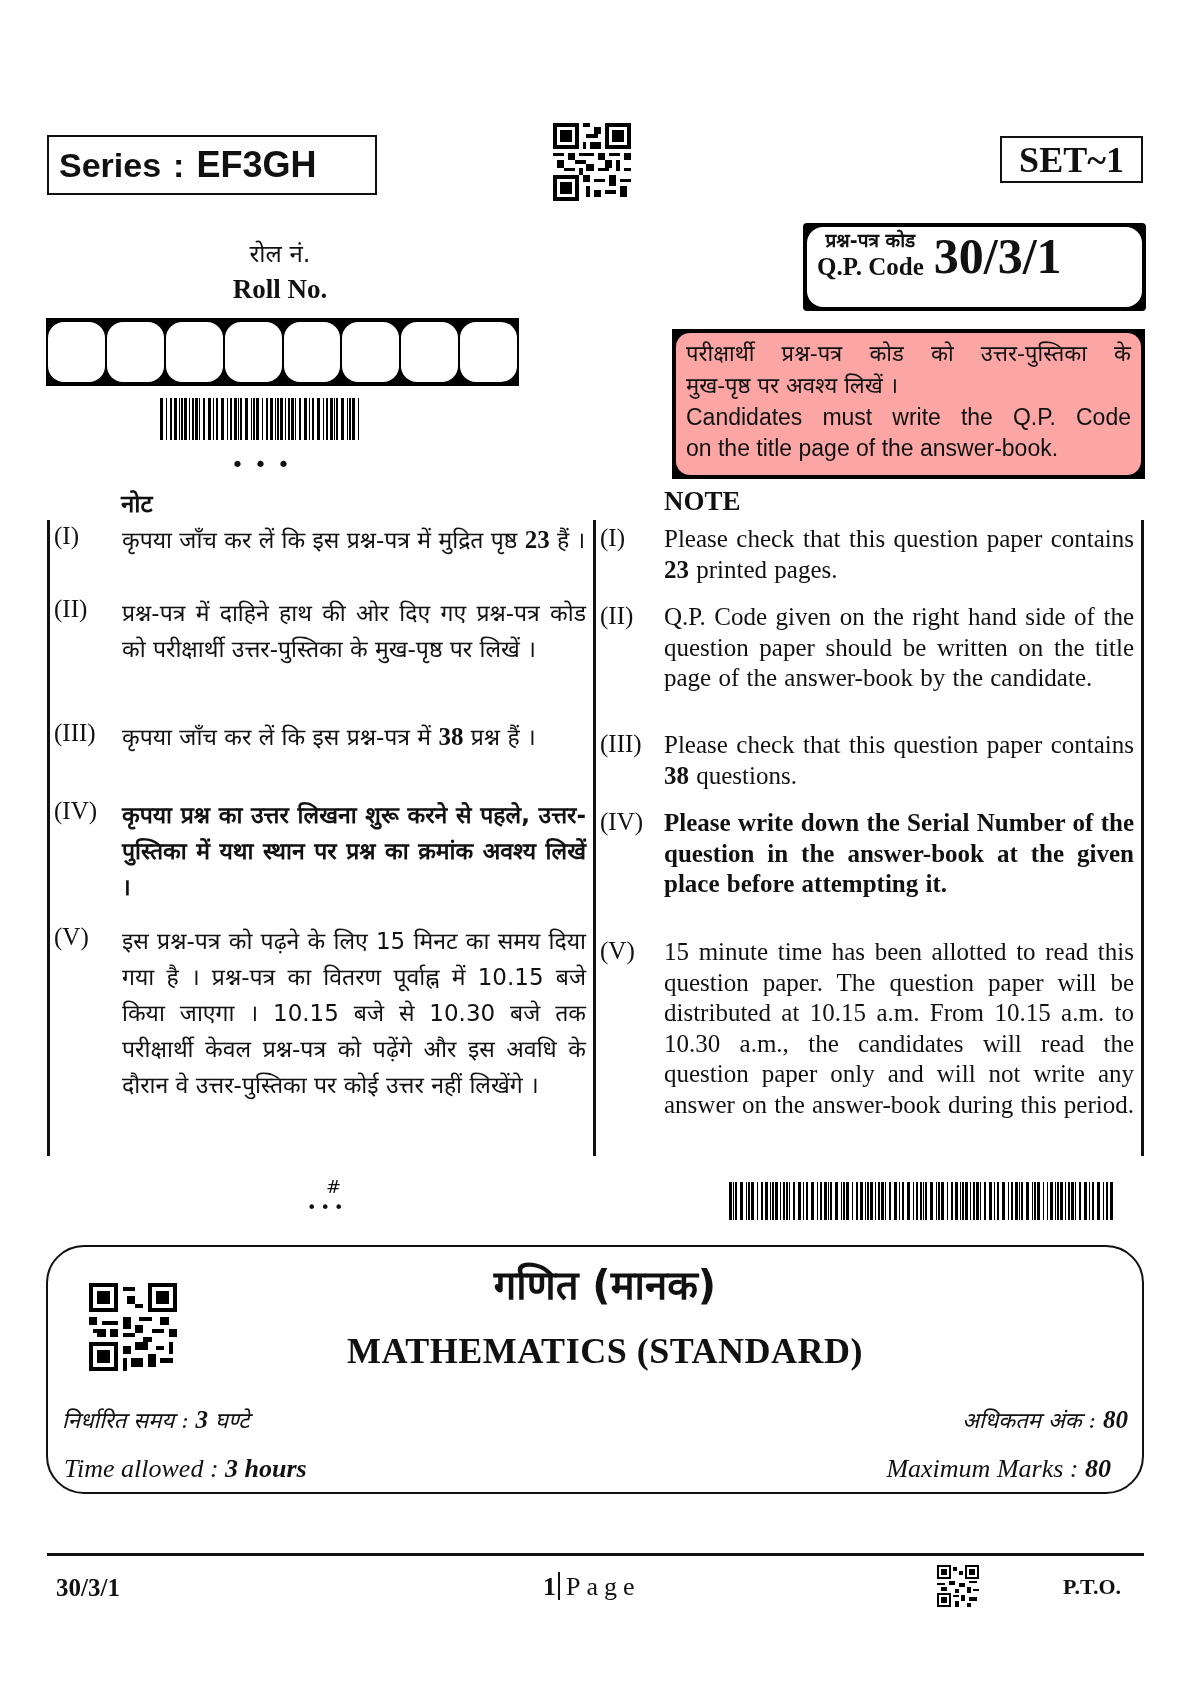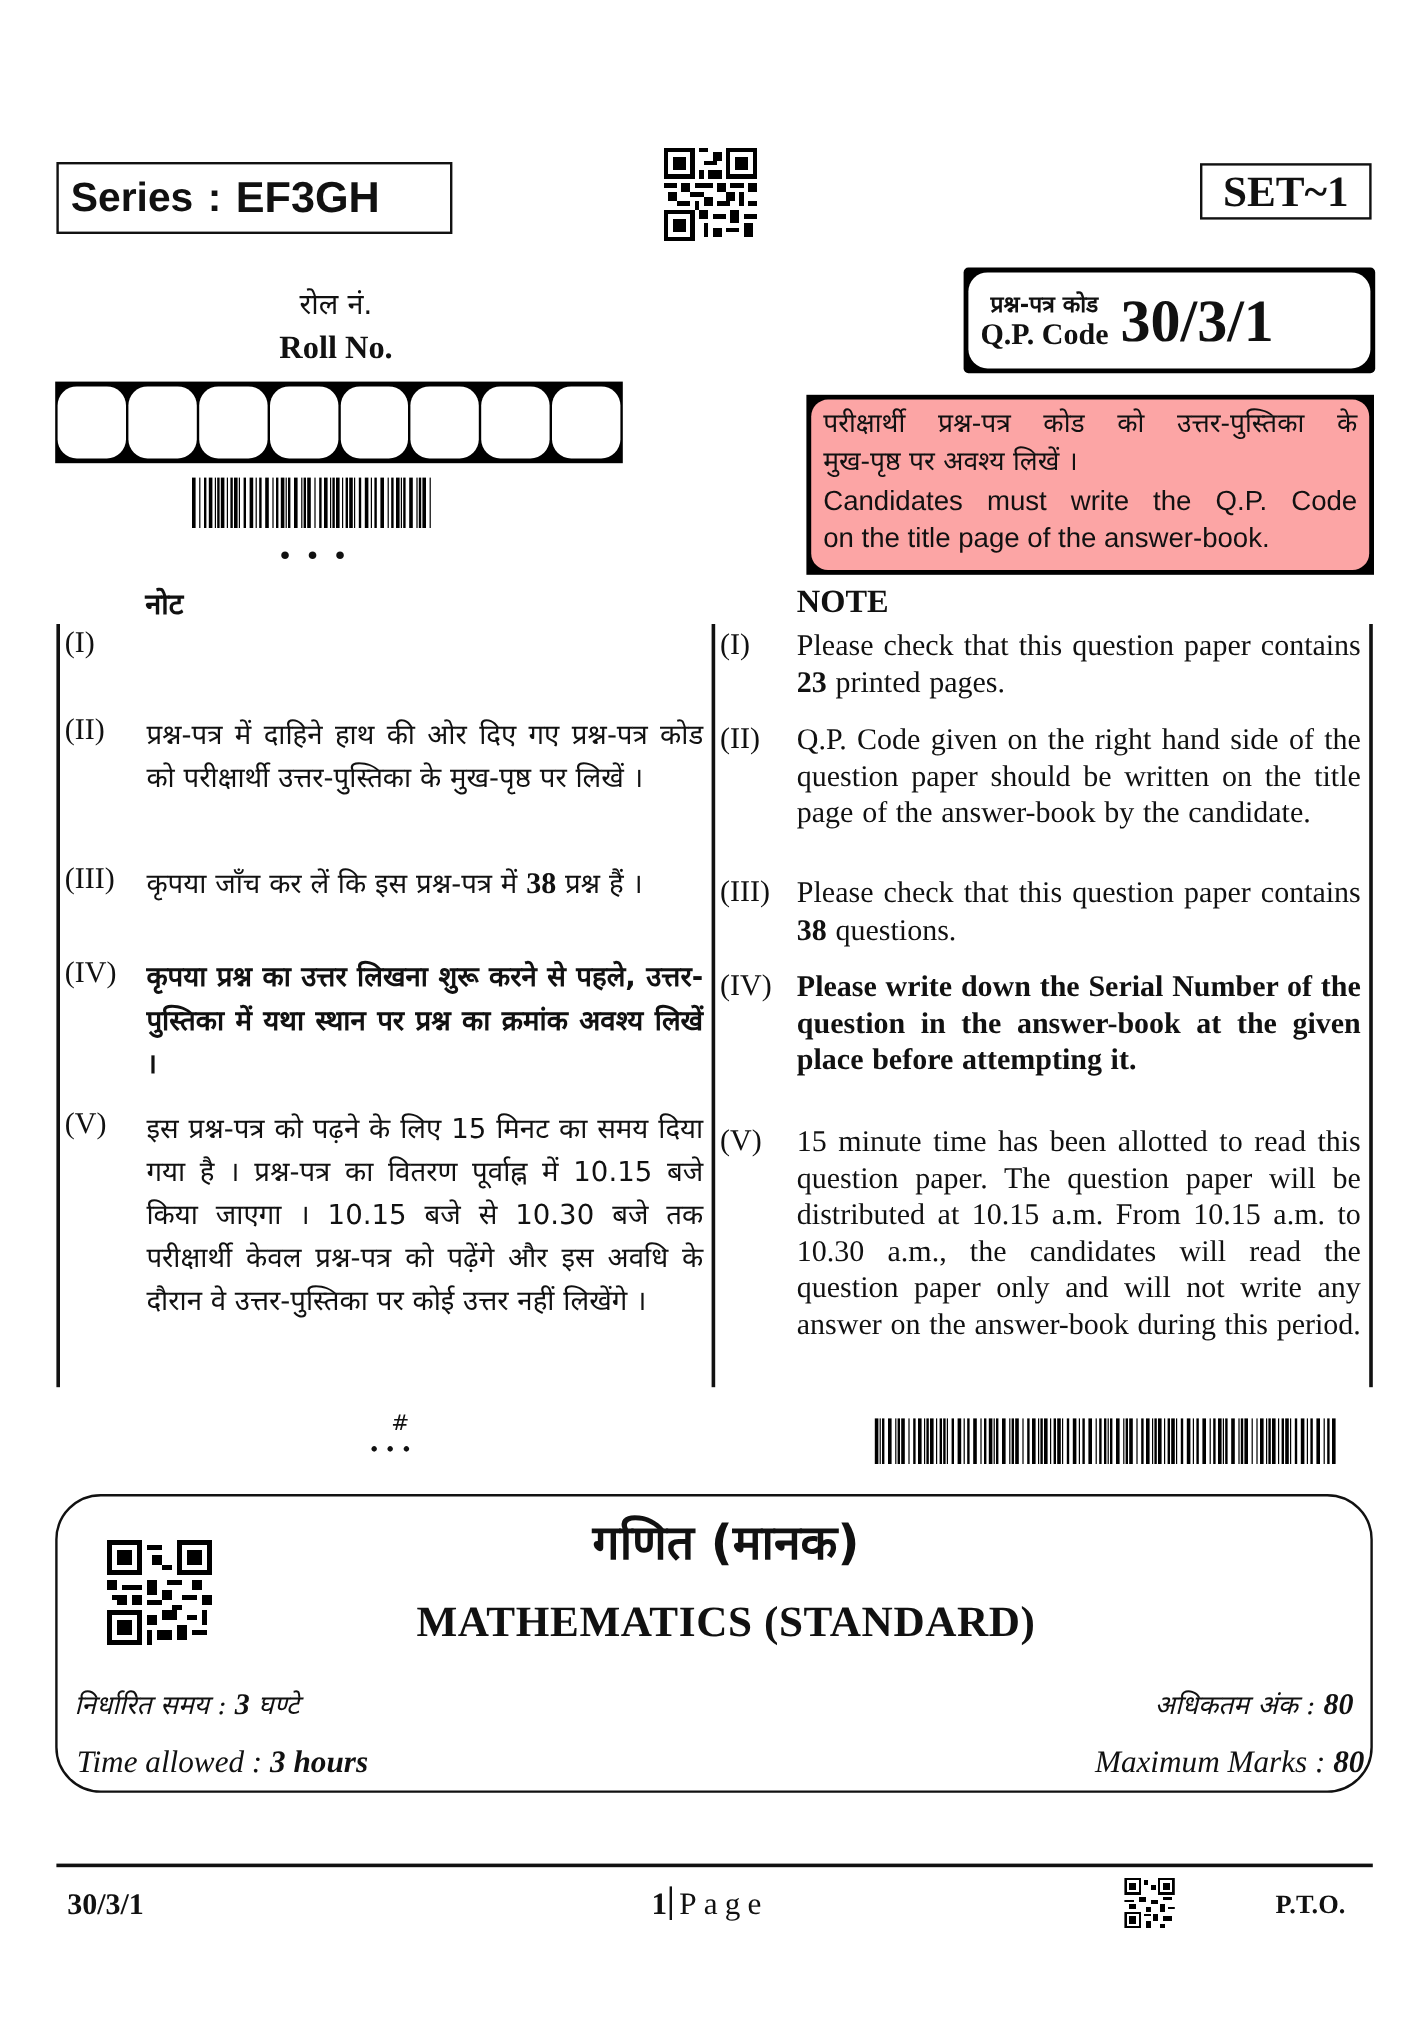--- a/index.html
+++ b/index.html
@@ -28,21 +28,21 @@
   .roll-cell { flex: 1; height: 60px; background: #fff; border-radius: 16px; }
 
   
   .barcode { display: flex; align-items: stretch; }
   .barcode span { display: block; background: #000; height: 100%; }
 
   .dots { font-size: 22px; letter-spacing: 10px; font-family: "DejaVu Sans", sans-serif; }
 
   
   .qp-code-box { left: 803px; top: 223px; width: 343px; height: 88px; background: #000; border-radius: 4px; padding: 4px; box-sizing: border-box; }
-  .qp-code-inner { width: 100%; height: 100%; background: #fff; border-radius: 16px; display: flex; align-items: center; padding: 0 10px; box-sizing: border-box; }
+  .qp-code-inner { width: 100%; height: 100%; background: #fff; border-radius: 16px; display: flex; padding: 0 10px; box-sizing: border-box; }
   .qp-labels { display: flex; flex-direction: column; align-items: center; margin-right: 10px; }
   .qp-hi { font-family: "DejaVu Sans", sans-serif; font-size: 19px; font-weight: bold; }
   .qp-en { font-family: "Liberation Serif", serif; font-weight: bold; font-size: 25px; }
   .qp-value { font-family: "Liberation Serif", serif; font-weight: bold; font-size: 50px; }
 
   
   .cand-box { left: 672px; top: 329px; width: 473px; height: 150px; background: #000; padding: 4px; box-sizing: border-box; }
   .cand-inner { width: 100%; height: 100%; background: #fca5a5; border-radius: 14px; padding: 4px 10px 0 10px; box-sizing: border-box; }
   .cand-hi { font-family: "DejaVu Sans", sans-serif; font-size: 22px; line-height: 33px; text-align: justify; text-align-last: justify; }
   .cand-hi2 { font-family: "DejaVu Sans", sans-serif; font-size: 22px; line-height: 32px; }
@@ -230,20 +230,21 @@
 <div class="abs note-hi">नोट</div>
 <div class="abs note-en">NOTE</div>
 
 <div class="abs col-rule" style="left:47px; top:520px; height:636px;"></div>
 <div class="abs col-rule" style="left:593px; top:520px; height:636px;"></div>
 <div class="abs col-rule" style="left:1141px; top:520px; height:636px;"></div>
 
 <div class="abs note-list hi" style="left:54px; top:522px; width:532px;">
   <div class="note-item" style="height:73px;">
     <span class="note-num">(I)</span>
+    <span class="note-text"><span>कृपया जाँच कर लें कि इस प्रश्न-पत्र में मुद्रित पृष्ठ </span><span class="b" style="font-family:'Liberation Serif',serif; font-size:25px;">23</span><span> हैं ।</span></span>
   </div>
   <div class="note-item" style="height:124px;">
     <span class="note-num">(II)</span>
     <span class="note-text">प्रश्न-पत्र में दाहिने हाथ की ओर दिए गए प्रश्न-पत्र कोड को परीक्षार्थी उत्तर-पुस्तिका के मुख-पृष्ठ पर लिखें ।</span>
   </div>
   <div class="note-item" style="height:78px;">
     <span class="note-num">(III)</span>
     <span class="note-text"><span>कृपया जाँच कर लें कि इस प्रश्न-पत्र में </span><span class="b" style="font-family:'Liberation Serif',serif; font-size:25px;">38</span><span> प्रश्न हैं ।</span></span>
   </div>
   <div class="note-item" style="height:126px;">
@@ -429,21 +430,21 @@
 
 <div class="abs meta meta-hi" style="left:62px; top:1404px;">
   <span>निर्धारित समय : </span><span class="b" style="font-family:'Liberation Serif',serif; font-size:25px;">3</span><span> घण्टे</span>
 </div>
 <div class="abs meta meta-hi" style="right:62px; top:1404px;">
   <span>अधिकतम अंक : </span><span class="b" style="font-family:'Liberation Serif',serif; font-size:25px;">80</span>
 </div>
 <div class="abs meta meta-en" style="left:64px; top:1454px;">
   <span>Time allowed : </span><span class="b">3 hours</span>
 </div>
-<div class="abs meta meta-en" style="right:53px; top:1454px;">
+<div class="abs meta meta-en" style="right:79px; top:1454px;">
   <span>Maximum Marks : </span><span class="b">80</span>
 </div>
 
 <div class="abs footer-rule"></div>
 <div class="abs footer-code">30/3/1</div>
 <div class="abs footer-page">
   <span class="num">1</span><span class="bar"></span><span class="word">Page</span>
 </div>
 <div class="abs qr" style="left:937px; top:1565px;">
   <svg width="42" height="42" viewBox="0 0 21 21" shape-rendering="crispEdges">

